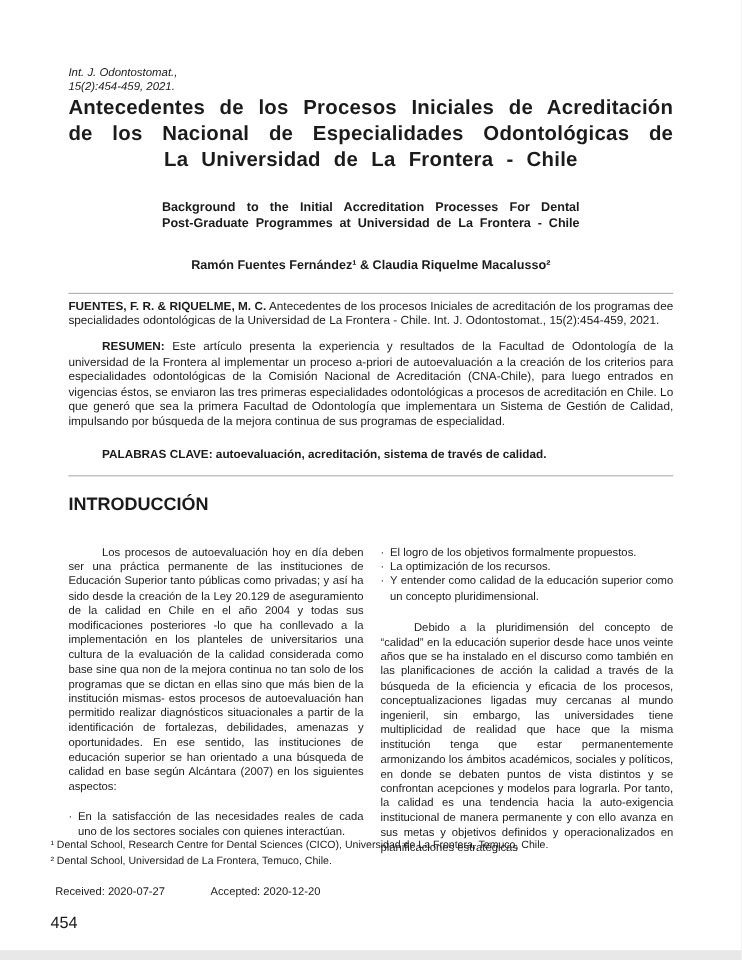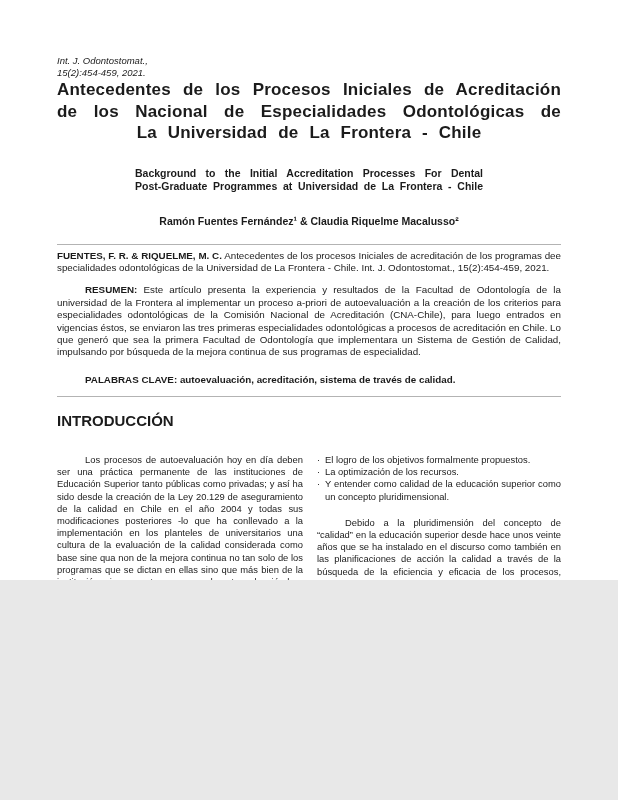--- a/index.html
+++ b/index.html
@@ -1,17 +1,17 @@
 <!DOCTYPE html>
 <html lang="es"><head>
 <meta charset="utf-8">
 <style>
   html,body{margin:0;padding:0;background:#e8e8e8;}
   .page{
-    width:618px;height:580px;background:#ffffff;position:relative;
+    width:618px;height:792px;background:#ffffff;position:relative;
     font-family:"Liberation Sans",sans-serif;color:#1b1b1b;overflow:hidden;
     margin:0 auto;box-sizing:border-box;
   }
   .content{padding:55px 57px 0 57px;}
 
   .journal-header{font-style:italic;font-size:9.5px;line-height:12px;}
 
   .title-block{}
   .title-line{
     font-weight:bold;font-size:17px;line-height:21.5px;

